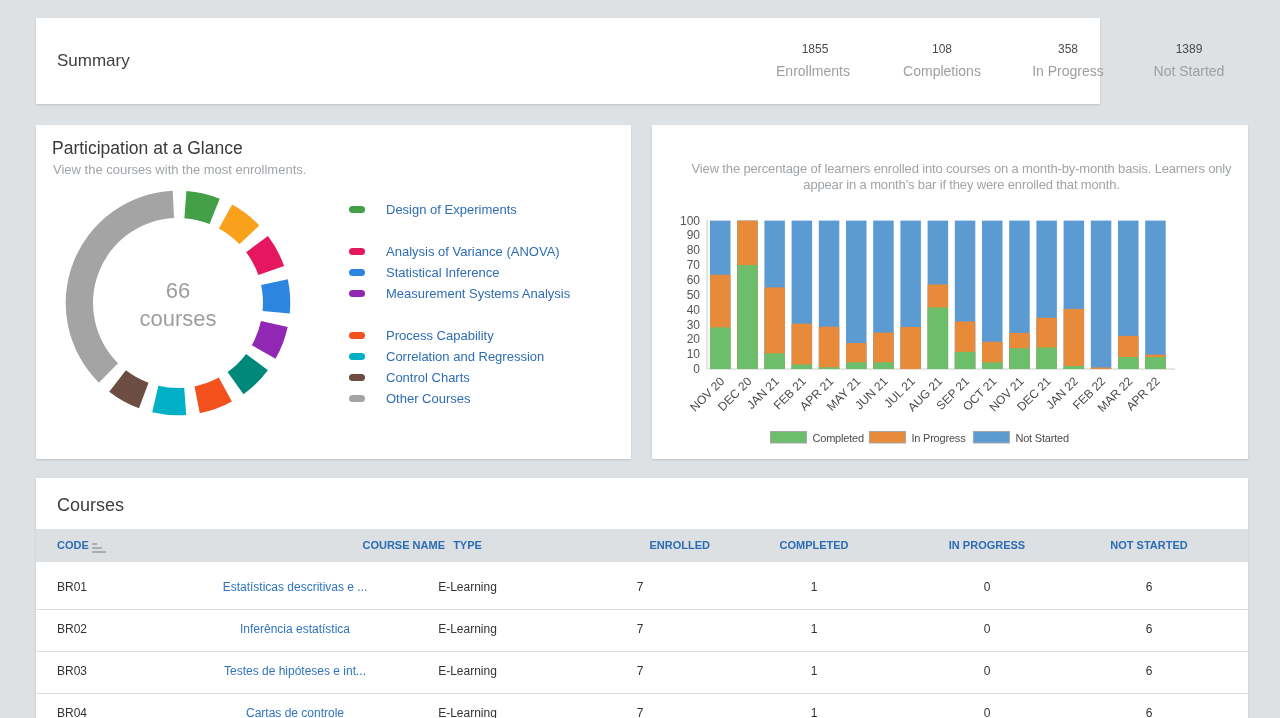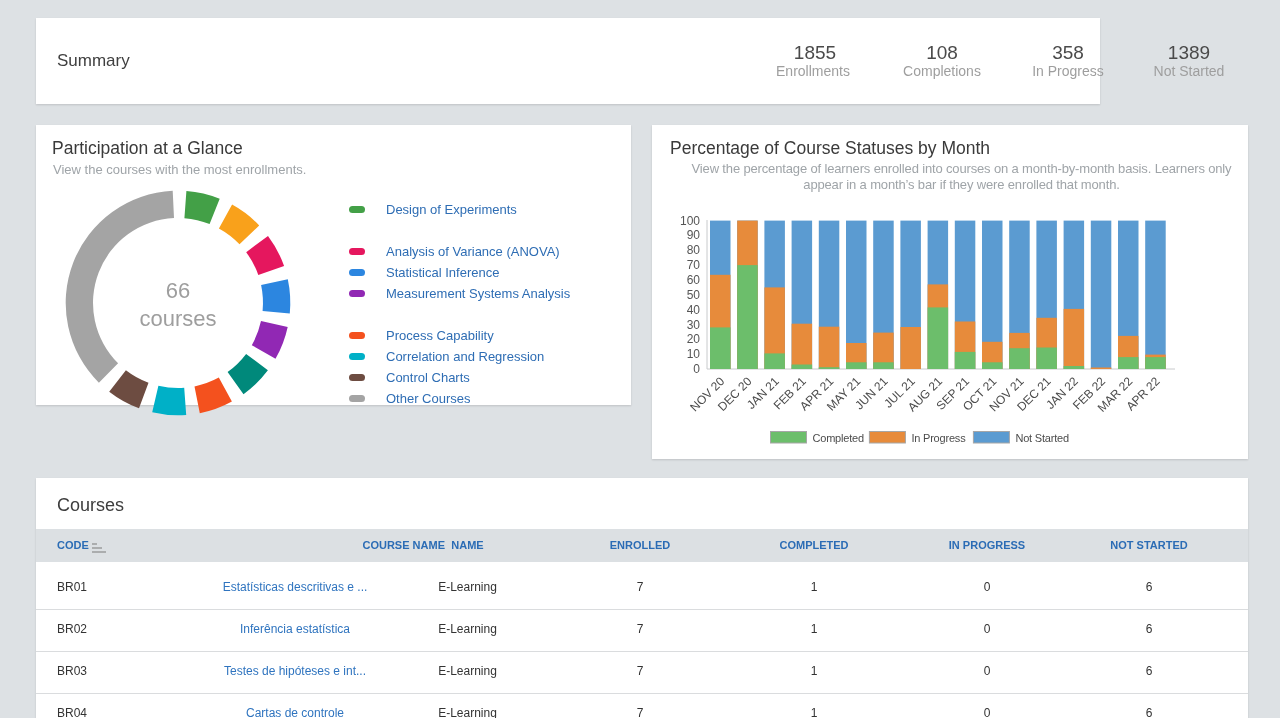--- a/index.html
+++ b/index.html
@@ -1,20 +1,20 @@
 <!DOCTYPE html>
 <html><head><meta charset="utf-8">
 <style>
 * { margin:0; padding:0; box-sizing:border-box; }
 html,body { width:1280px; height:718px; overflow:hidden; }
 body { background:#dde1e4; font-family:"Liberation Sans", sans-serif; position:relative; }
 .card { position:absolute; background:#fff; box-shadow:0 1px 2px rgba(0,0,0,0.14); }
 .title { position:absolute; left:16px; top:13px; font-size:17.5px; color:#3a3a3a; }
 .sub { position:absolute; left:17px; font-size:13px; color:#9fa4a8;text-align:center; }
-.statnum { position:absolute; top:24px; width:160px; text-align:center; font-size:19px; color:#4a4a4a; }
+.statnum { position:absolute; top:24px; width:160px; text-align:center; font-size:12px; color:#4a4a4a; }
 .statlab { position:absolute; top:45px; width:160px; text-align:center; font-size:14px; color:#9e9e9e; }
 .lrow { position:absolute; left:313px; height:21px; line-height:21px; white-space:nowrap; }
 .sw { display:inline-block; width:16px; height:7px; border-radius:4px; vertical-align:middle; margin-right:21px; }
 .ltxt { font-size:13px; color:#2e6db4; vertical-align:middle; }
 .hcell { position:absolute; top:51px; height:33px; line-height:33px; font-size:11px; font-weight:bold; color:#2b6cb5; }
 .trow { position:absolute; left:0; width:1212px; height:18px; line-height:18px; font-size:12px; color:#333; }
 .trow span { position:absolute; }
 .c0 { left:21px; }
 .c1 { left:109px; width:300px; text-align:center; }
 .c2 { left:366px; width:131px; text-align:center; }
@@ -29,21 +29,21 @@
   <div class="statnum" style="left:699px">1855</div>
     <div class="statlab" style="left:697px">Enrollments</div>
   <div class="statnum" style="left:826px">108</div>
     <div class="statlab" style="left:826px">Completions</div>
   <div class="statnum" style="left:952px">358</div>
     <div class="statlab" style="left:952px">In Progress</div>
   <div class="statnum" style="left:1073px">1389</div>
     <div class="statlab" style="left:1073px">Not Started</div>
 </div>
 
-<div class="card" style="left:36px;top:125px;width:595px;height:280px">
+<div class="card" style="left:36px;top:125px;width:595px;height:334px">
   <div class="title">Participation at a Glance</div>
   <div class="sub" style="top:37px;left:17px">View the courses with the most enrollments.</div>
   <svg width="290" height="260" style="position:absolute;left:26px;top:55px" viewBox="26 55 290 260">
 <path d="M150.4 66.0A112.3 112.3 0 0 1 183.7 73.7L173.6 99.1A85.0 85.0 0 0 0 148.4 93.2Z" fill="#43a047"></path>
 <path d="M196.1 79.6A112.3 112.3 0 0 1 223.2 100.4L203.5 119.3A85.0 85.0 0 0 0 182.9 103.5Z" fill="#f9a11b"></path>
 <path d="M232.0 110.9A112.3 112.3 0 0 1 248.1 141.1L222.3 150.0A85.0 85.0 0 0 0 210.2 127.2Z" fill="#e5175e"></path>
 <path d="M251.8 154.3A112.3 112.3 0 0 1 253.8 188.4L226.6 185.9A85.0 85.0 0 0 0 225.1 160.0Z" fill="#2c86e0"></path>
 <path d="M251.7 201.9A112.3 112.3 0 0 1 239.5 233.8L215.8 220.2A85.0 85.0 0 0 0 225.0 196.1Z" fill="#9128b4"></path>
 <path d="M231.9 245.3A112.3 112.3 0 0 1 207.5 269.2L191.6 247.0A85.0 85.0 0 0 0 210.1 228.9Z" fill="#00897b"></path>
 <path d="M195.9 276.5A112.3 112.3 0 0 1 163.8 288.2L158.5 261.4A85.0 85.0 0 0 0 182.8 252.6Z" fill="#f4511e"></path>
@@ -57,21 +57,20 @@
 <div class="lrow" style="top:115.0px"><span class="sw" style="background:#e5175e"></span><span class="ltxt">Analysis of Variance (ANOVA)</span></div>
 <div class="lrow" style="top:136.0px"><span class="sw" style="background:#2c86e0"></span><span class="ltxt">Statistical Inference</span></div>
 <div class="lrow" style="top:157.0px"><span class="sw" style="background:#9128b4"></span><span class="ltxt">Measurement Systems Analysis</span></div>
 <div class="lrow" style="top:199.0px"><span class="sw" style="background:#f4511e"></span><span class="ltxt">Process Capability</span></div>
 <div class="lrow" style="top:220.0px"><span class="sw" style="background:#00b0c7"></span><span class="ltxt">Correlation and Regression</span></div>
 <div class="lrow" style="top:241.0px"><span class="sw" style="background:#6d4c41"></span><span class="ltxt">Control Charts</span></div>
 <div class="lrow" style="top:262.0px"><span class="sw" style="background:#a4a4a4"></span><span class="ltxt">Other Courses</span></div>
 </div>
 
 <div class="card" style="left:652px;top:125px;width:596px;height:334px">
-  <div class="title" style="left:18px">Percentage of Course Statuses by Month</div>
   <div class="sub" style="top:36px;width:585px;line-height:16px;letter-spacing:-0.15px">View the percentage of learners enrolled into courses on a month-by-month basis. Learners only<br>appear in a month’s bar if they were enrolled that month.</div>
   <svg width="596" height="334" style="position:absolute;left:0;top:0">
 <line x1="55" y1="95" x2="55" y2="244" stroke="#c8cacc" stroke-width="1"></line>
 <line x1="55" y1="244" x2="523" y2="244" stroke="#c8cacc" stroke-width="1"></line>
 <text x="48" y="248.0" text-anchor="end" font-size="12" fill="#555">0</text>
 <text x="48" y="233.2" text-anchor="end" font-size="12" fill="#555">10</text>
 <text x="48" y="218.3" text-anchor="end" font-size="12" fill="#555">20</text>
 <text x="48" y="203.5" text-anchor="end" font-size="12" fill="#555">30</text>
 <text x="48" y="188.6" text-anchor="end" font-size="12" fill="#555">40</text>
 <text x="48" y="173.8" text-anchor="end" font-size="12" fill="#555">50</text>
@@ -160,22 +159,22 @@
   <div style="position:absolute;left:0;top:51px;width:1212px;height:33px;background:#dce0e3"></div>
   <div class="hcell" style="left:21px">CODE</div>
   <svg width="16" height="12" style="position:absolute;left:56px;top:64px">
       <g stroke="#8a8a8a" stroke-width="1.2">
         <line x1="0" y1="2" x2="5" y2="2"></line>
         <line x1="0" y1="6" x2="10" y2="6"></line>
         <line x1="0" y1="10" x2="14" y2="10"></line>
       </g>
     </svg>
   <div class="hcell" style="left:109px;width:300px;text-align:right">COURSE NAME</div>
-  <div class="hcell" style="left:366px;width:131px;text-align:center">NAME</div>
-  <div class="hcell" style="left:534px;width:140px;text-align:center">ENROLLED</div>
+  <div class="hcell" style="left:366px;width:131px;text-align:center">TYPE</div>
+  <div class="hcell" style="left:534px;width:140px;text-align:right">ENROLLED</div>
   <div class="hcell" style="left:708px;width:140px;text-align:center">COMPLETED</div>
   <div class="hcell" style="left:881px;width:140px;text-align:center">IN PROGRESS</div>
   <div class="hcell" style="left:1043px;width:140px;text-align:center">NOT STARTED</div>
 <div class="trow" style="top:99.6px">
 <span class="c0">BR01</span>
       <span class="c1 link">Estatísticas descritivas e ...</span>
       <span class="c2">E-Learning</span>
       <span class="cn" style="left:534px">7</span>
       <span class="cn" style="left:708px">1</span>
       <span class="cn" style="left:881px">0</span>

